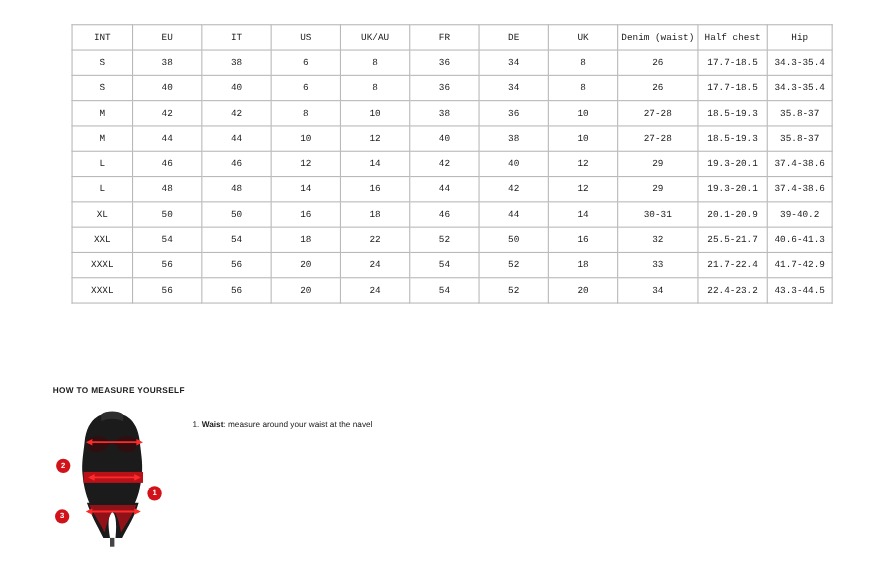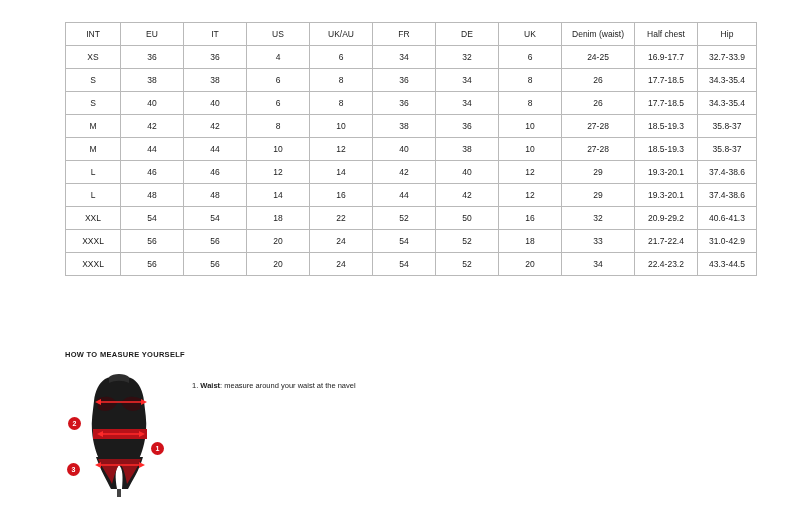--- a/index.html
+++ b/index.html
@@ -24,20 +24,21 @@
   .table-wrap {
     position: absolute;
     left: 65px;
     top: 22px;
     width: 668px;
   }
   table.size-table {
     border-collapse: collapse;
     width: 668px;
     table-layout: fixed;
+    font-family: Liberation Mono, monospace;
   }
   table.size-table th,
   table.size-table td {
     border: 1px solid #b9b9b9;
     height: 22px;
     font-size: 8.5px;
     font-weight: normal;
     text-align: center;
     color: #1a1a1a;
     padding: 0;
@@ -56,21 +57,21 @@
   .c5 { width: 62px; }
   .c6 { width: 62px; }
   .c7 { width: 62px; }
   .c8 { width: 72px; }
   .c9 { width: 62px; }
   .c10 { width: 58px; }
 
   
   .measure-section {
     position: absolute;
-    left: 65px;
+    left: 48px;
     top: 350px;
     width: 680px;
   }
   .measure-title {
     font-size: 7.5px;
     font-weight: bold;
     letter-spacing: 0.3px;
     color: #1a1a1a;
     margin: 0 0 10px 0;
   }
@@ -141,33 +142,20 @@
           <th class="c5">FR</th>
           <th class="c6">DE</th>
           <th class="c7">UK</th>
           <th class="c8">Denim (waist)</th>
           <th class="c9">Half chest</th>
           <th class="c10">Hip</th>
         </tr>
       </thead>
       <tbody>
         <tr>
-          <td>XS</td>
-          <td>36</td>
-          <td>36</td>
-          <td>4</td>
-          <td>6</td>
-          <td>34</td>
-          <td>32</td>
-          <td>6</td>
-          <td>24-25</td>
-          <td>16.9-17.7</td>
-          <td>32.7-33.9</td>
-        </tr>
-        <tr>
           <td>S</td>
           <td>38</td>
           <td>38</td>
           <td>6</td>
           <td>8</td>
           <td>36</td>
           <td>34</td>
           <td>8</td>
           <td>26</td>
           <td>17.7-18.5</td>
@@ -232,44 +220,57 @@
           <td>14</td>
           <td>16</td>
           <td>44</td>
           <td>42</td>
           <td>12</td>
           <td>29</td>
           <td>19.3-20.1</td>
           <td>37.4-38.6</td>
         </tr>
         <tr>
+          <td>XL</td>
+          <td>50</td>
+          <td>50</td>
+          <td>16</td>
+          <td>18</td>
+          <td>46</td>
+          <td>44</td>
+          <td>14</td>
+          <td>30-31</td>
+          <td>20.1-20.9</td>
+          <td>39-40.2</td>
+        </tr>
+        <tr>
           <td>XXL</td>
           <td>54</td>
           <td>54</td>
           <td>18</td>
           <td>22</td>
           <td>52</td>
           <td>50</td>
           <td>16</td>
           <td>32</td>
-          <td>20.9-29.2</td>
+          <td>25.5-21.7</td>
           <td>40.6-41.3</td>
         </tr>
         <tr>
           <td>XXXL</td>
           <td>56</td>
           <td>56</td>
           <td>20</td>
           <td>24</td>
           <td>54</td>
           <td>52</td>
           <td>18</td>
           <td>33</td>
           <td>21.7-22.4</td>
-          <td>31.0-42.9</td>
+          <td>41.7-42.9</td>
         </tr>
         <tr>
           <td>XXXL</td>
           <td>56</td>
           <td>56</td>
           <td>20</td>
           <td>24</td>
           <td>54</td>
           <td>52</td>
           <td>20</td>

